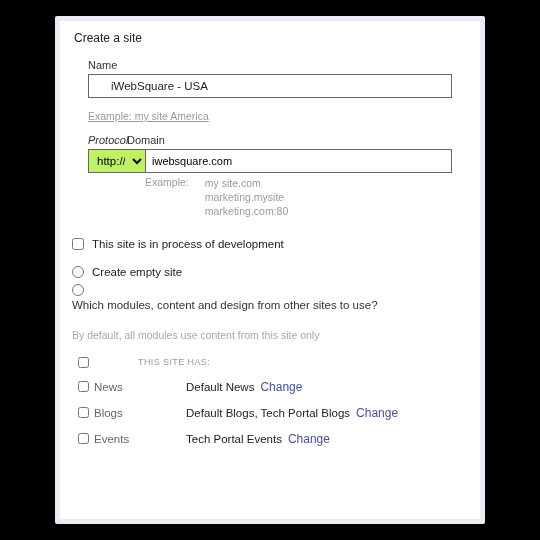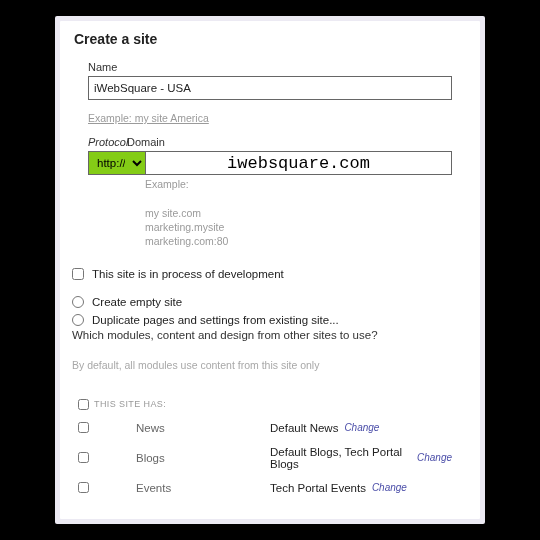--- a/index.html
+++ b/index.html
@@ -22,37 +22,37 @@
   }
   .panel {
     background: #fff;
     width: 100%;
     height: 100%;
     border-radius: 1px;
     padding: 0;
     overflow: hidden;
   }
   .title {
-    font-size: 14px;
-    font-weight: bold;
+    font-size: 12px;
+    font-weight: normal;
     padding: 10px 14px 8px 14px;
     color: #222;
   }
   .inner {
     padding: 6px 28px 0 28px;
   }
   .label {
     font-size: 11px;
     color: #333;
     margin-bottom: 3px;
   }
   .text-input {
     width: 100%;
     border: 1px solid #666;
-    padding: 5px 5px;
+    padding: 5px 22px;
     font-size: 11.5px;
     color: #222;
     font-family: inherit;
     height: 24px;
   }
   .hint {
     font-size: 10.5px;
     color: #9a9a9a;
     margin-top: 12px;
     text-decoration: underline;
@@ -69,37 +69,35 @@
     width: 100%;
     border: 1px solid #666;
     height: 24px;
   }
   .sel-prot {
     width: 57px;
     border: none;
     border-right: 1px solid #666;
     padding: 0 4px;
     font-size: 11.5px;
-    background: #84cc16;
+    background: #bef264;
     font-family: inherit;
   }
   .dom-input {
     flex: 1;
     border: none;
     padding: 4px 6px;
-    font-size: 17px;
-    font-family: Liberation Mono, monospace;
-    text-align: center;
+    font-size: 11px;
+    font-family: Liberation Sans, sans-serif;
   }
   .dom-hint {
     display: flex;
     gap: 16px;
     margin-top: 3px;
     margin-left: 57px;
-    flex-direction: column;
   }
   .dom-hint .k { color: #9a9a9a; font-size: 10.5px; }
   .dom-hint .v { color: #9a9a9a; font-size: 10.5px; line-height: 1.35; }
   .spacer-1 { height: 16px; }
   .check-row, .radio-row {
     display: flex;
     align-items: center;
     gap: 8px;
     font-size: 11.5px;
     margin-left: -16px;
@@ -122,45 +120,45 @@
   .q {
     font-size: 11.5px;
     color: #333;
     margin-left: -16px;
     margin-bottom: 18px;
   }
   .sub {
     font-size: 10.5px;
     color: #a8a8a8;
     margin-left: -16px;
-    margin-bottom: 22px;
+    margin-bottom: 10px;
   }
   .mod-head, .mod-row {
     display: flex;
     align-items: center;
     margin-left: -16px;
     padding: 6px 0;
   }
   .mod-head {
     color: #888;
     font-size: 9px;
     letter-spacing: 0.4px;
     text-transform: uppercase;
-  }
-  .mod-row { font-size: 11.5px; color: #222; gap: 42px; }
+    gap: 44px;
+  }
+  .mod-row { font-size: 11.5px; color: #222; }
   .col-cb { width: 22px; display:flex; align-items:center; justify-content:center;}
   .col-cb input { width:11px; height:11px; }
   .col-has { width: 92px; color:#666; }
   .mod-head .col-has { color:#999; }
   .col-data { flex: 1; display:flex; align-items:center; gap:6px; color:#222;}
   .change {
     color: #4a4da8;
-    font-size: 10px;
+    font-size: 12px;
     cursor: pointer;
-    font-style: italic;
   }
 </style>
 </head>
 <body>
 
 <div class="outer">
   <div class="panel">
     <div class="title">Create a site</div>
     <div class="inner">
 
@@ -193,21 +191,20 @@
       </label>
 
       <div class="spacer-2"></div>
 
       <label class="radio-row">
         <input type="radio" name="sitemode" style="">
         <span>Create empty site</span>
       </label>
       <label class="radio-row">
         <input type="radio" name="sitemode" style="">
-        <span>Duplicate pages and settings from existing site...</span>
       </label>
 
       <div class="q">Which modules, content and design from other sites to use?</div>
       <div class="sub">By default, all modules use content from this site only</div>
 
       <div class="mod-head">
         <div class="col-cb">
             <input type="checkbox" style="">
           </div>
         <div class="col-has">THIS SITE HAS:</div>

